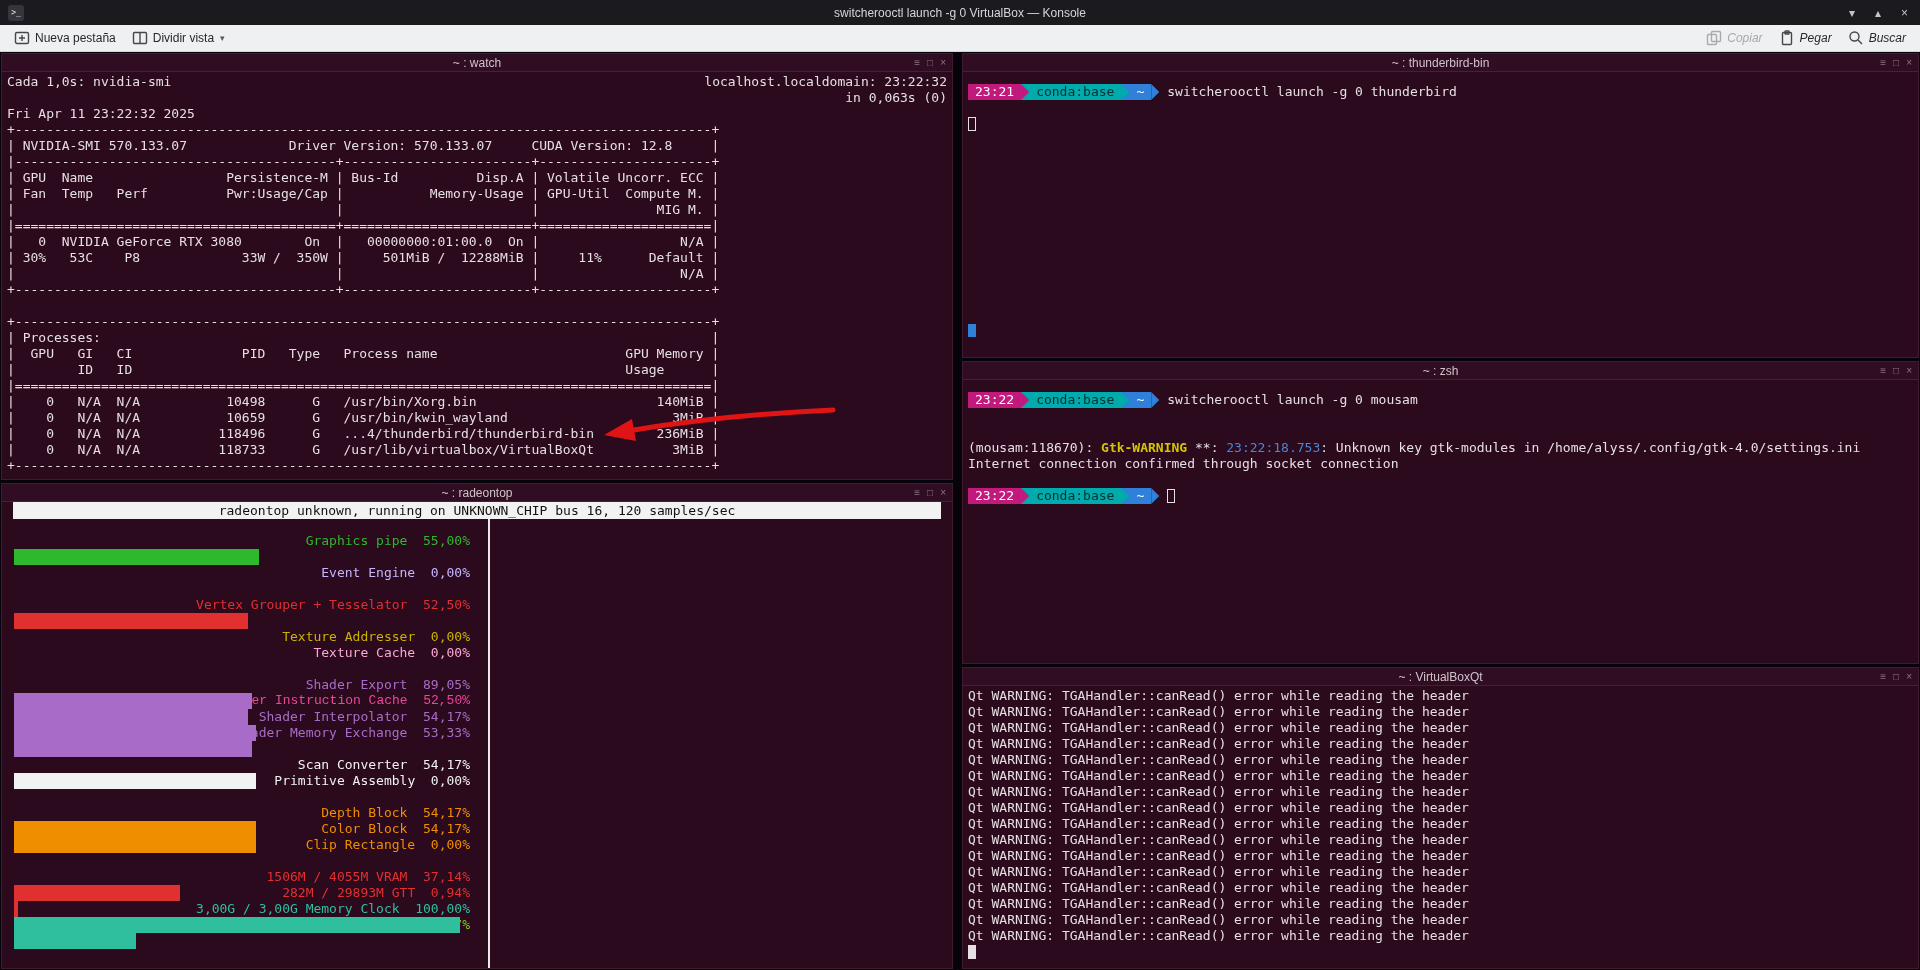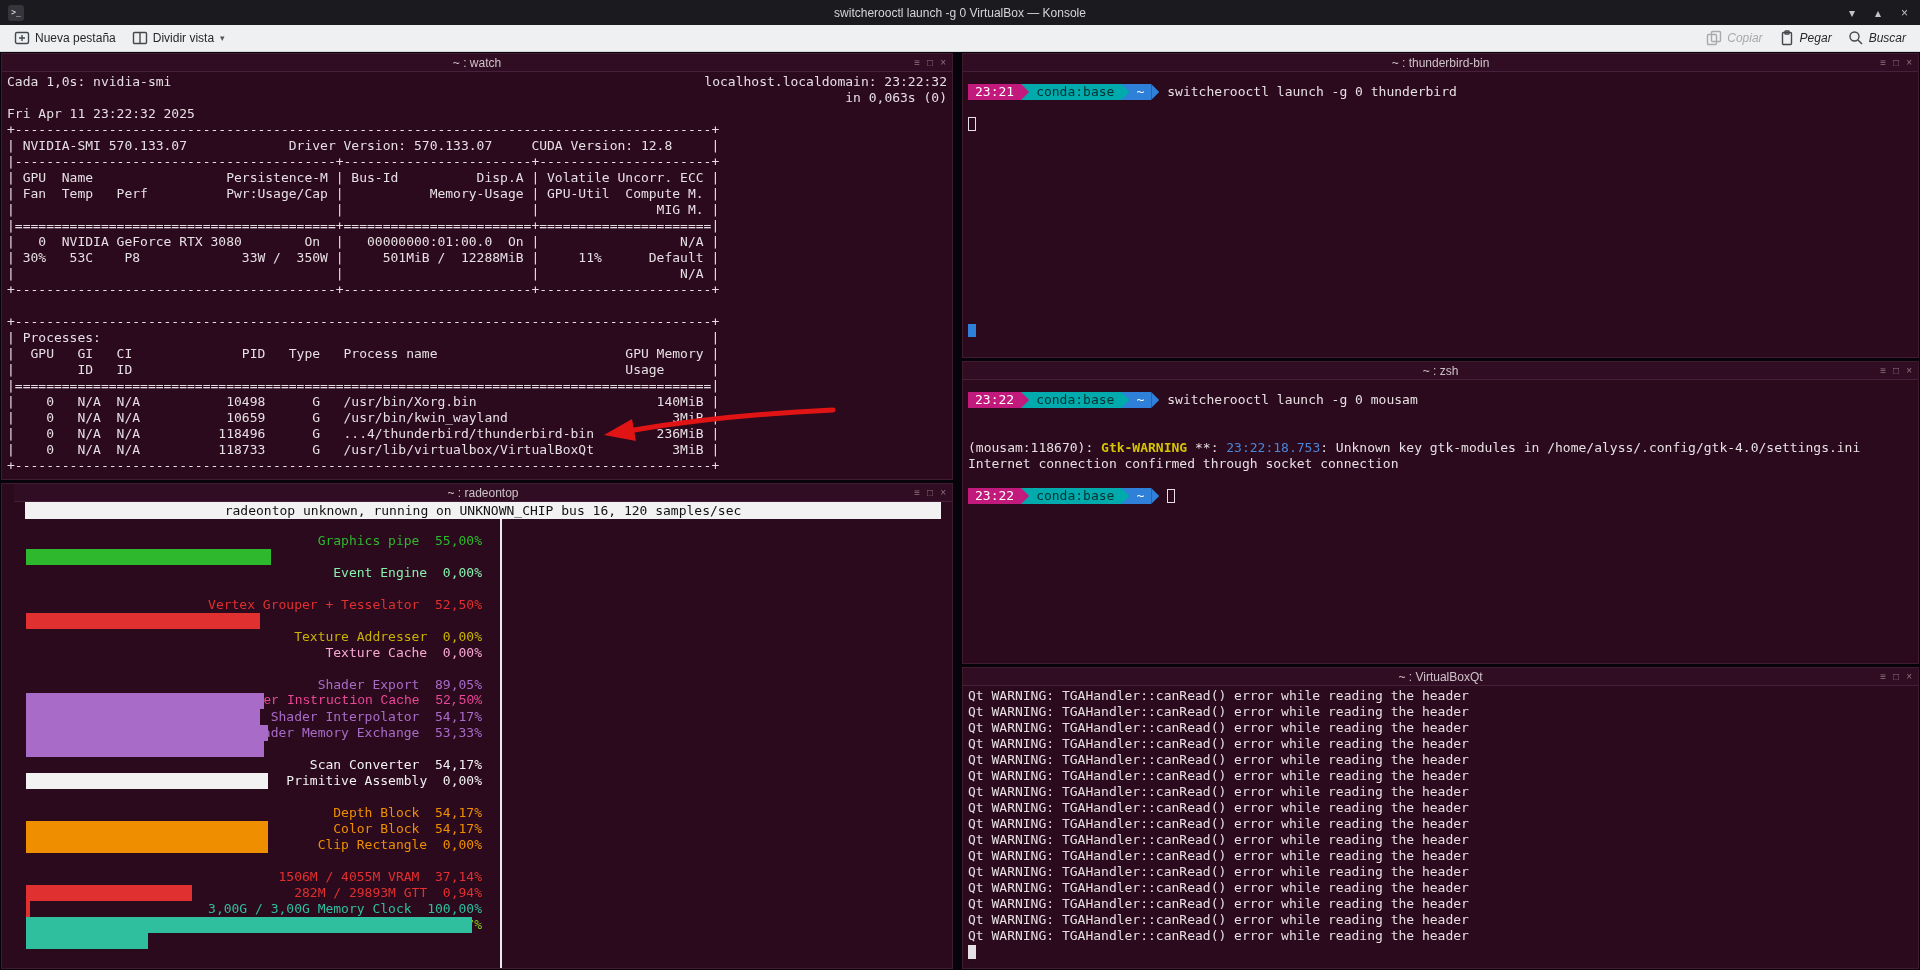--- a/index.html
+++ b/index.html
@@ -21,21 +21,21 @@
   .tb-right { margin-left:auto; display:flex;font-style:italic; }
   .tb-btn.disabled { color:#a6a9ac; }
   .tb-chev { font-size:9px; color:#55585c; margin-left:1px; }
 
   
   .split-root { position:relative; width:1920px; height:918px; background:#07030a; display:flex; gap:9px; padding:1px; }
   .col-left  { width:952px; display:flex; flex-direction:column; gap:3px; }
   .col-right { flex:1; display:flex; flex-direction:column; gap:3px; }
   .pane { background:var(--terminal-bg,#2b0a1d); display:flex; flex-direction:column; overflow:hidden; border:1px solid #401b30; }
   .pane-watch { height:427px; }
-  .pane-radeontop { flex:1;padding-left:12px; }
+  .pane-radeontop { flex:1; }
   .pane-thunderbird { height:305px; }
   .pane-zsh { height:303px; }
   .pane-virtualbox { flex:1; }
 
   .pane-header { height:18px; flex:none; display:flex; align-items:center; justify-content:center; position:relative;
                  background:#300d22; border-bottom:1px solid #44203a; color:#cfc3ca; font-size:12px; }
   .pane-icons { position:absolute; right:6px; top:2px; display:flex; gap:7px; color:#8b7583; font-size:10px; line-height:14px; }
 
   
   .term { flex:1; position:relative; padding:2px 5px; font-family:"DejaVu Sans Mono","Liberation Mono",monospace;
@@ -196,21 +196,21 @@
           <div class="rt-divider"></div>
           <div id="rt-rows">
               <div class="rt-row">
                 <div class="rt-label" style="color: rgb(46, 184, 46);">Graphics pipe  55,00%</div>
                 <div class="rt-bar-area">
                   <div class="rt-bar" style="width: 55%; background: rgb(46, 184, 46);"></div>
                 </div>
               </div>
               <div class="rt-row"></div>
               <div class="rt-row">
-                <div class="rt-label" style="color: #86efac;">Event Engine  0,00%</div>
+                <div class="rt-label" style="color: #c4b5fd;">Event Engine  0,00%</div>
                 <div class="rt-bar-area"></div>
               </div>
               <div class="rt-row"></div>
               <div class="rt-row">
                 <div class="rt-label" style="color: rgb(224, 48, 48);">Vertex Grouper + Tesselator  52,50%</div>
                 <div class="rt-bar-area">
                   <div class="rt-bar" style="width: 52.5%; background: rgb(224, 48, 48);"></div>
                 </div>
               </div>
               <div class="rt-row"></div>

